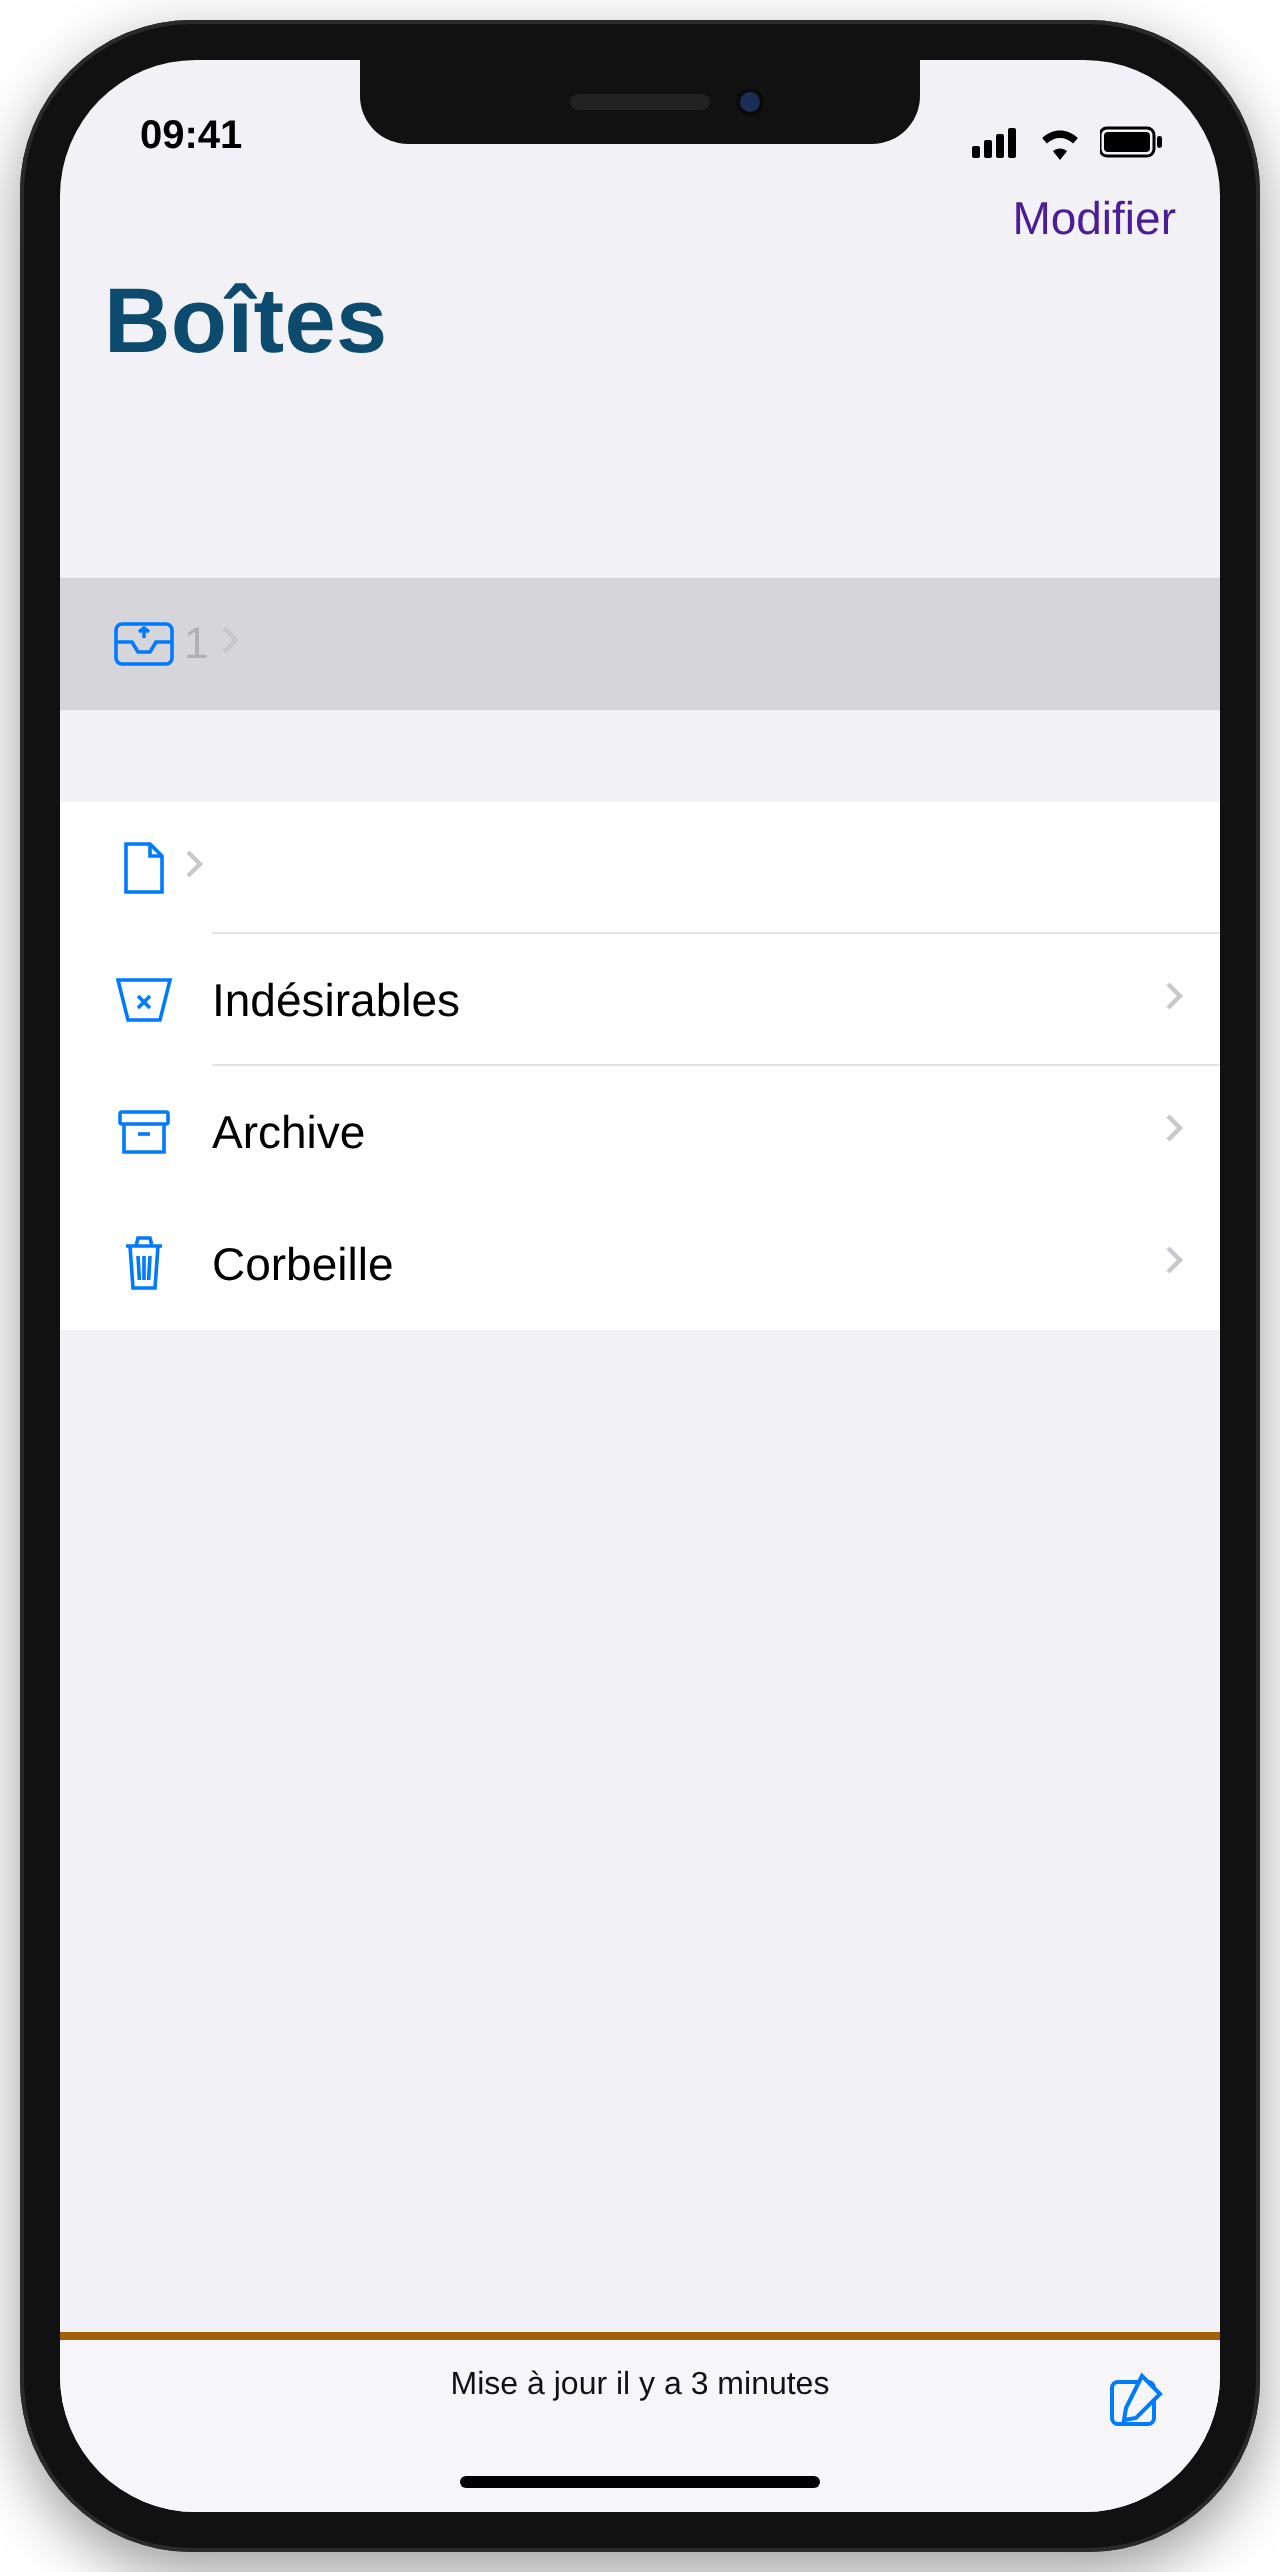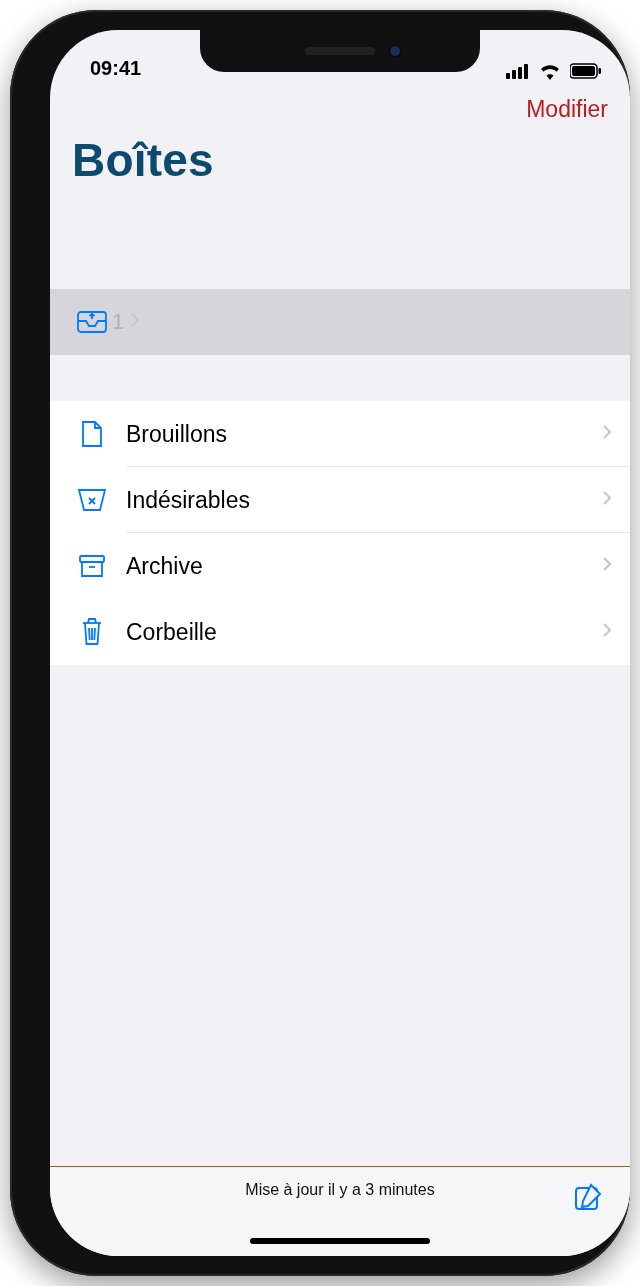--- a/index.html
+++ b/index.html
@@ -28,21 +28,20 @@
     }
     .screen {
       width: 100%;
       height: 100%;
       border-radius: 68px;
       background: #f2f2f6;
       overflow: hidden;
       position: relative;
       display: flex;
       flex-direction: column;
-      margin-left: 20px;
     }
     .notch {
       position: absolute;
       top: 0;
       left: 50%;
       transform: translateX(-50%);
       width: 280px;
       height: 42px;
       background: #111;
       border-bottom-left-radius: 24px;
@@ -72,21 +71,21 @@
       color: #000;
     }
     .status-right { display:flex; align-items:center; gap: 8px; }
     .status-right svg { display:block; }
     .nav {
       display: flex;
       justify-content: flex-end;
       padding: 14px 22px 10px 22px;
     }
     .edit {
-      color: #b91c1c;
+      color: #4c1d95;
       font-size: 23px;
       background: none;
       border: none;
     }
     .title {
       font-size: 46px;
       font-weight: 700;
       color: #0c4a6e;
       padding: 0 22px 14px 22px;
       letter-spacing: .2px;
@@ -120,21 +119,21 @@
     .row .count {
       font-size: 22px;
       color: #b0b0b5;
       padding-right: 6px;
     }
     .chevron { color: #c7c7cc; }
     .selected { background: #d5d5da; }
     .filler { flex:1; }
     .toolbar {
       height: 90px;
-      border-top: 1px solid #a16207;
+      border-top: 4px solid #a16207;
       background: #f6f6f8;
       display:flex;
       align-items:flex-start;
       justify-content: center;
       position: relative;
       padding-top: 12px;
     }
     .toolbar-text {
       text-align:center;
       font-size: 16px;
@@ -227,21 +226,20 @@
     <div class="spacer-m"></div>
 
     <div class="list">
       <div class="row">
         <span class="icon">
           <svg width="22" height="28" viewBox="0 0 22 28" fill="none" stroke="#007aff" stroke-width="1.8">
               <path d="M2 2 L14 2 L20 8 L20 26 L2 26 Z"></path>
               <path d="M14 2 L14 8 L20 8"></path>
             </svg>
         </span>
-        <span class="label">Brouillons</span>
         <span class="chevron"><svg width="10" height="16" viewBox="0 0 10 16" fill="none" stroke="#c7c7cc" stroke-width="2.2">
               <path d="M2 2 L8 8 L2 14"></path>
             </svg></span>
         <div class="sep"></div>
       </div>
       <div class="row">
         <span class="icon">
           <svg width="30" height="24" viewBox="0 0 30 24" fill="none" stroke="#007aff" stroke-width="1.8">
               <path d="M2 2 L28 2 L23 22 L7 22 Z"></path>
               <path d="M12 10 L18 16 M18 10 L12 16"></path>

